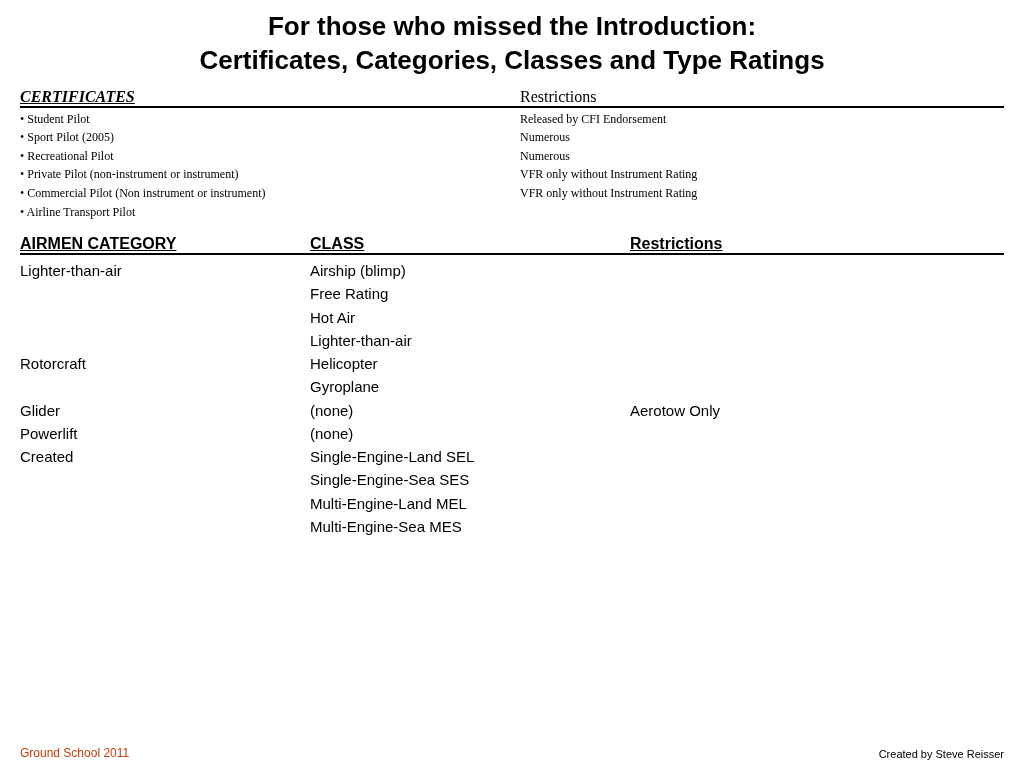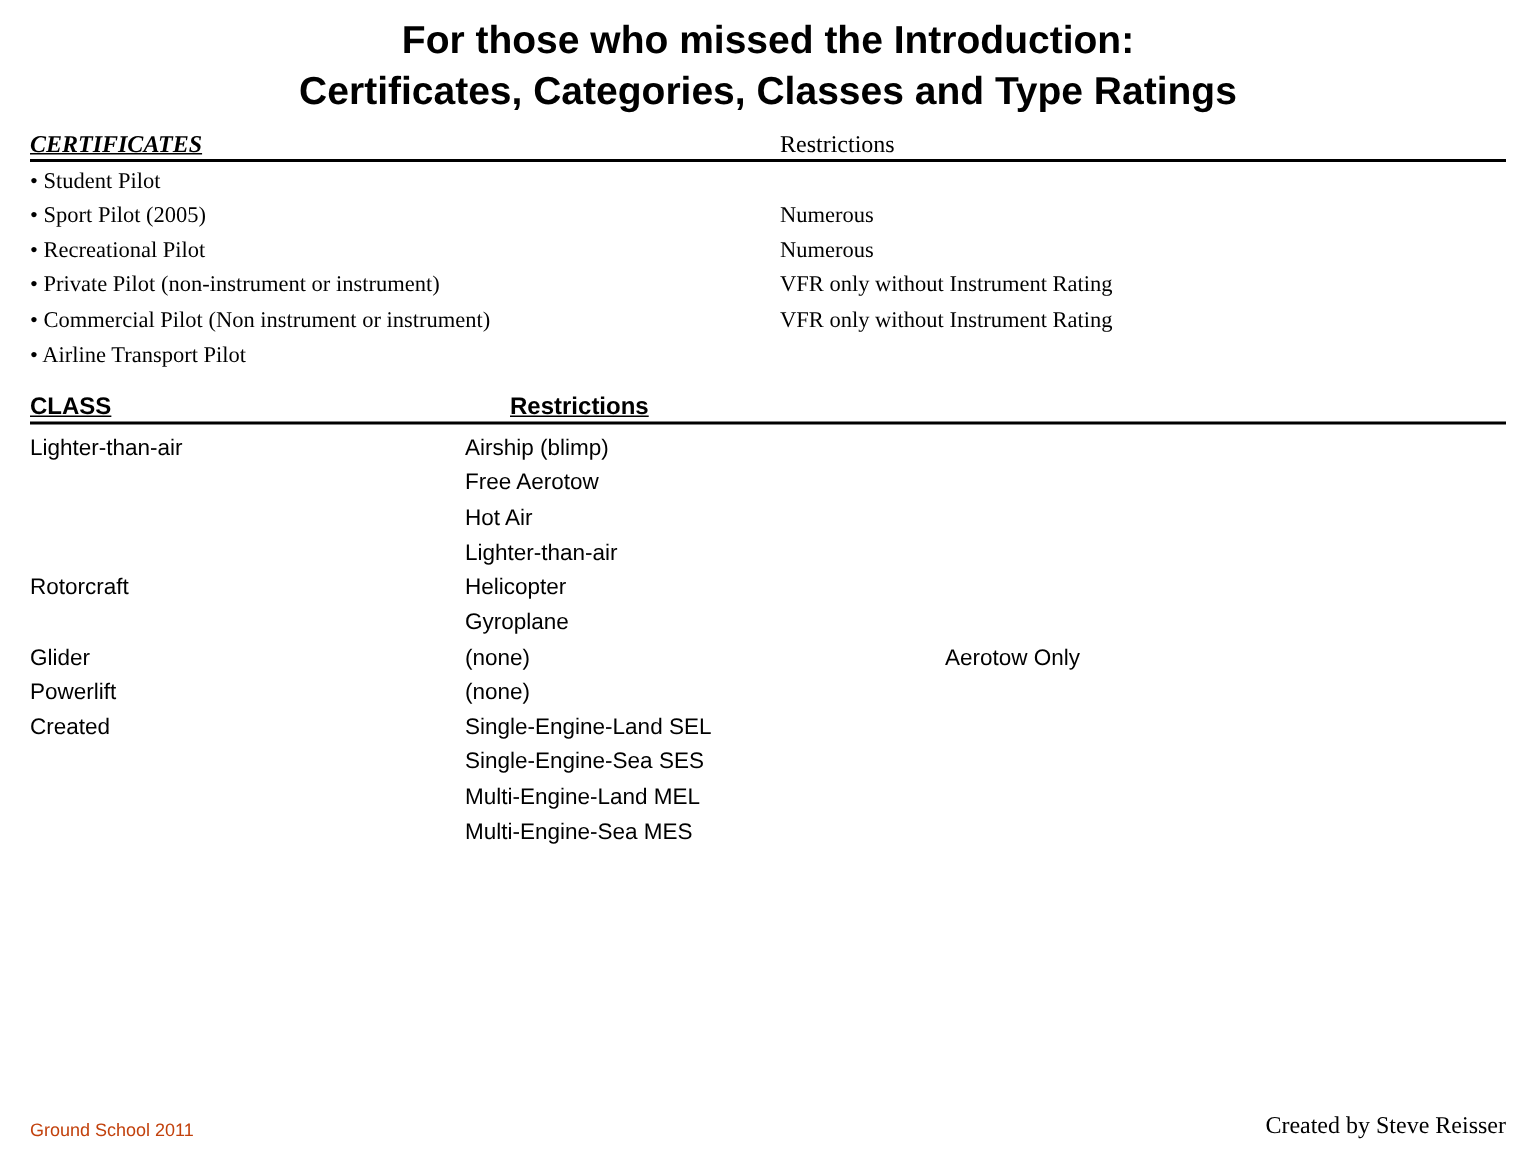--- a/index.html
+++ b/index.html
@@ -49,21 +49,21 @@
     .restrictions-header-cert {
       font-size: 16px;
       font-weight: normal;
       flex: 1;
     }
     .cert-list {
       list-style: none;
       padding: 0;
     }
     .cert-list li {
-      font-size: 15px;
+      font-size: 12px;
       line-height: 1.55;
       display: flex;
     }
     .cert-list li .cert-name {
       flex: 0 0 500px;
     }
     .cert-list li .cert-restriction {
       flex: 1;
     }
     .airmen-section {
@@ -113,23 +113,22 @@
       position: absolute;
       bottom: 8px;
       left: 20px;
       font-size: 12px;
       color: #c2410c;
     }
     .footer-right {
       position: absolute;
       bottom: 8px;
       right: 20px;
-      font-size: 16px;
+      font-size: 11px;
       color: #000;
-      font-family: Liberation Serif, serif;
     }
     .underline-text {
       text-decoration: underline;
     }
   </style>
 </head>
 <body>
 
 <div class="page">
 
@@ -139,20 +138,21 @@
   </div>
 
   <div class="certificates-section">
     <div class="section-header-row">
       <span class="cert-header underline-text">CERTIFICATES</span>
       <span class="restrictions-header-cert">Restrictions</span>
     </div>
     <ul class="cert-list" id="cert-list">
         <li>
           <span class="cert-name">• Student Pilot</span>
+          <span class="cert-restriction">Released by CFI Endorsement</span>
         </li>
         <li>
           <span class="cert-name">• Sport Pilot (2005)</span>
           <span class="cert-restriction">Numerous</span>
         </li>
         <li>
           <span class="cert-name">• Recreational Pilot</span>
           <span class="cert-restriction">Numerous</span>
         </li>
         <li>
@@ -165,32 +165,33 @@
         </li>
         <li>
           <span class="cert-name">• Airline Transport Pilot</span>
           <span class="cert-restriction"></span>
         </li>
       </ul>
   </div>
 
   <div class="airmen-section">
     <div class="airmen-header-row">
+      <span class="airmen-col1">AIRMEN CATEGORY</span>
       <span class="airmen-col2">CLASS</span>
       <span class="airmen-col3">Restrictions</span>
     </div>
     <div class="airmen-rows" id="airmen-rows">
         <div class="airmen-row">
           <span class="airmen-cat">Lighter-than-air</span>
           <span class="airmen-class">Airship (blimp)</span>
           <span class="airmen-restrict"></span>
         </div>
         <div class="airmen-row">
           <span class="airmen-cat"></span>
-          <span class="airmen-class">Free Aerotow</span>
+          <span class="airmen-class">Free Rating</span>
           <span class="airmen-restrict"></span>
         </div>
         <div class="airmen-row">
           <span class="airmen-cat"></span>
           <span class="airmen-class">Hot Air</span>
           <span class="airmen-restrict"></span>
         </div>
         <div class="airmen-row">
           <span class="airmen-cat"></span>
           <span class="airmen-class">Lighter-than-air</span>

